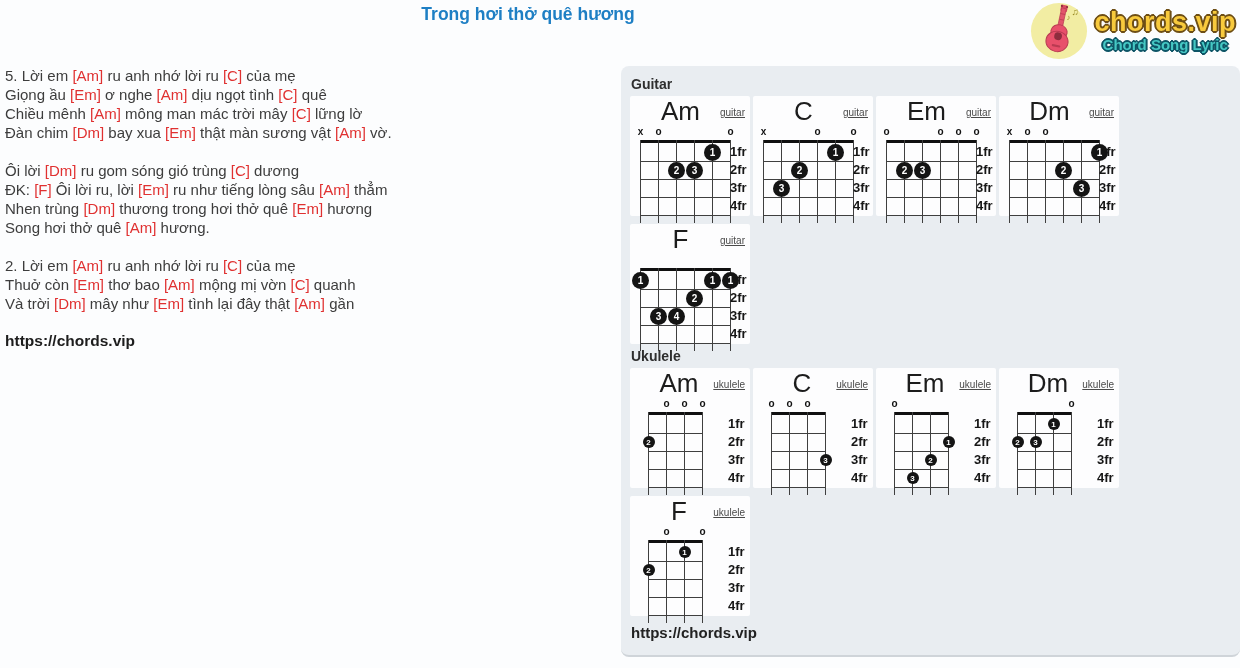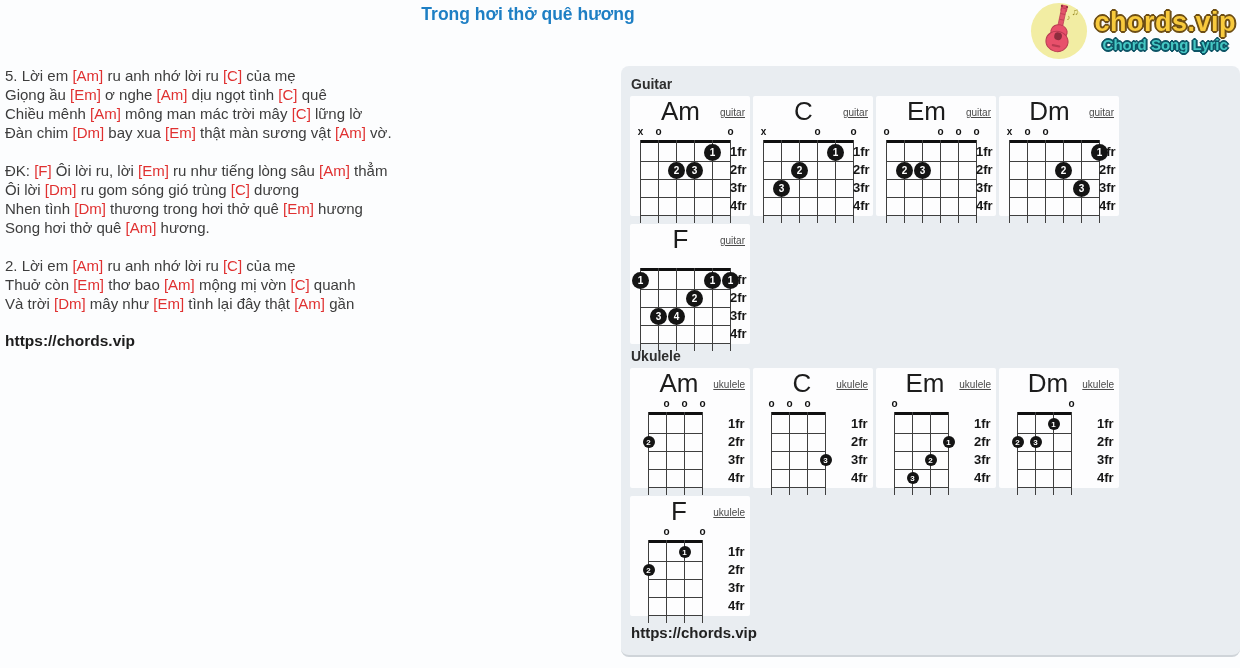--- a/index.html
+++ b/index.html
@@ -81,23 +81,23 @@
   </span>
 </a>
 
 <div class="lyrics">
   <div id="lyric-lines">
       <div class="lyric-line"><span>5. Lời em </span><span class="chord">[Am]</span><span> ru anh nhớ lời ru </span><span class="chord">[C]</span><span> của mẹ</span></div>
       <div class="lyric-line"><span>Giọng ầu </span><span class="chord">[Em]</span><span> ơ nghe </span><span class="chord">[Am]</span><span> dịu ngọt tình </span><span class="chord">[C]</span><span> quê</span></div>
       <div class="lyric-line"><span>Chiều mênh </span><span class="chord">[Am]</span><span> mông man mác trời mây </span><span class="chord">[C]</span><span> lững lờ</span></div>
       <div class="lyric-line"><span>Đàn chim </span><span class="chord">[Dm]</span><span> bay xua </span><span class="chord">[Em]</span><span> thật màn sương vật </span><span class="chord">[Am]</span><span> vờ.</span></div>
       <div class="lyric-line"></div>
+      <div class="lyric-line"><span>Ôi lời </span><span class="chord">[Dm]</span><span> ru gom sóng gió trùng </span><span class="chord">[C]</span><span> dương</span></div>
       <div class="lyric-line"><span>ĐK: </span><span class="chord">[F]</span><span> Ôi lời ru, lời </span><span class="chord">[Em]</span><span> ru như tiếng lòng sâu </span><span class="chord">[Am]</span><span> thẳm</span></div>
-      <div class="lyric-line"><span>Ôi lời </span><span class="chord">[Dm]</span><span> ru gom sóng gió trùng </span><span class="chord">[C]</span><span> dương</span></div>
-      <div class="lyric-line"><span>Nhen tình </span><span class="chord">[Dm]</span><span> thương trong hơi thở quê </span><span class="chord">[Em]</span><span> hương</span></div>
+      <div class="lyric-line"><span>Nhen trùng </span><span class="chord">[Dm]</span><span> thương trong hơi thở quê </span><span class="chord">[Em]</span><span> hương</span></div>
       <div class="lyric-line"><span>Song hơi thở quê </span><span class="chord">[Am]</span><span> hương.</span></div>
       <div class="lyric-line"></div>
       <div class="lyric-line"><span>2. Lời em </span><span class="chord">[Am]</span><span> ru anh nhớ lời ru </span><span class="chord">[C]</span><span> của mẹ</span></div>
       <div class="lyric-line"><span>Thuở còn </span><span class="chord">[Em]</span><span> thơ bao </span><span class="chord">[Am]</span><span> mộng mị vờn </span><span class="chord">[C]</span><span> quanh</span></div>
       <div class="lyric-line"><span>Và trời </span><span class="chord">[Dm]</span><span> mây như </span><span class="chord">[Em]</span><span> tình lại đây thật </span><span class="chord">[Am]</span><span> gần</span></div>
     </div>
   <div class="site-link">https://chords.vip</div>
 </div>
 
 <div class="panel">

